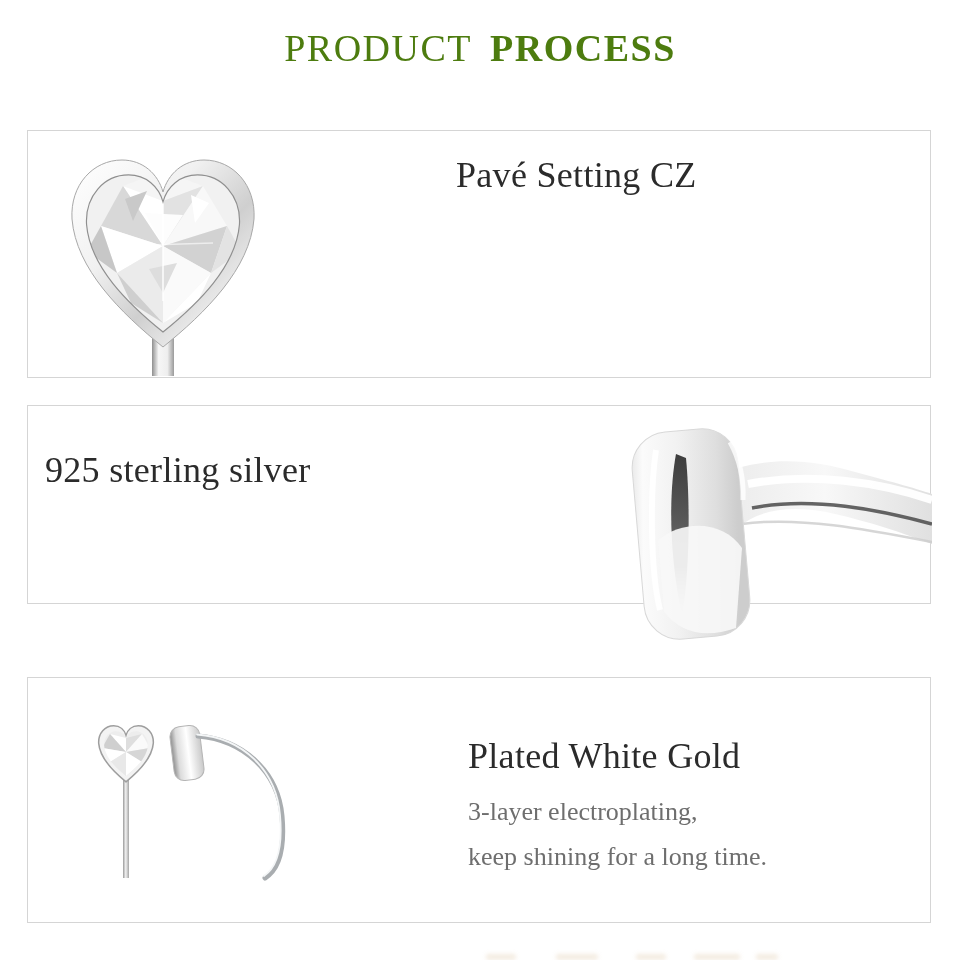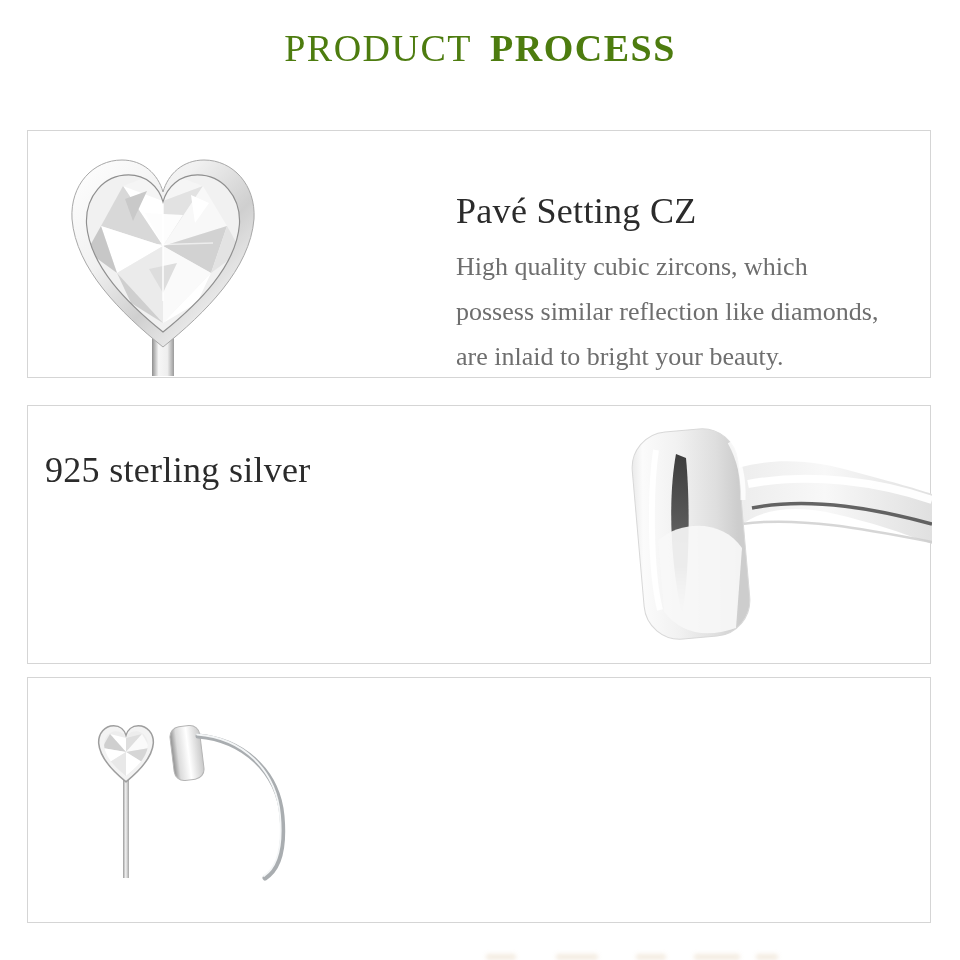--- a/index.html
+++ b/index.html
@@ -16,35 +16,35 @@
   }
   .page-title .t1{font-weight:400;}
   .page-title .t2{font-weight:700;margin-left:18px;}
   .card{
     position:absolute;left:27px;width:904px;
     box-sizing:border-box;
     border:1px solid #d5d5d5;
     background:#ffffff;
   }
   .card-1{top:130px;height:248px;}
-  .card-2{top:405px;height:259px;}
+  .card-2{top:405px;height:199px;}
   .card-3{top:677px;height:246px;}
   .txt{position:absolute;}
   .txt h2{
     margin:0;font-weight:400;
     font-size:36px;line-height:1.15;
     color:#2b2b2b;letter-spacing:0.3px;
   }
   .txt p{
     margin:12px 0 0 0;
     font-size:26px;line-height:45px;
     color:#6e6e6e;
     white-space:pre-line;
   }
-  .c1-txt{left:428px;top:60px;}
+  .c1-txt{left:428px;top:24px;}
   .c2-txt{left:17px;top:44px;}
   .c3-txt{left:440px;top:58px;}
   .img{position:absolute;}
   .c1-img{left:35px;top:20px;}
   .c2-img{left:602px;top:14px;}
   .c3-img{left:60px;top:42px;}
   
   .bottom-crop{position:absolute;top:952px;left:0;width:960px;height:8px;}
   .bottom-crop span{
     position:absolute;top:2px;height:6px;border-radius:2px;
@@ -104,23 +104,20 @@
       <polygon points="62,48 84,40 70,70" fill="#c9c9c9"></polygon>
       <polygon points="128,44 146,52 132,72" fill="#ffffff"></polygon>
       <polygon points="86,118 114,112 100,142" fill="#dddddd"></polygon>
       <line x1="100" y1="40" x2="100" y2="150" stroke="#ffffff" stroke-width="2" opacity="0.7"></line>
       <line x1="55" y1="95" x2="150" y2="92" stroke="#ffffff" stroke-width="1.5" opacity="0.6"></line>
     </g>
     <path d="M100 196 C 58 162, 13 118, 9 68 C 7 34, 30 9, 59 9 C 80 9, 95 23, 100 41 C 105 23, 120 9, 141 9 C 170 9, 193 34, 191 68 C 187 118, 142 162, 100 196 Z" transform="translate(100,102.5) scale(0.84) translate(-100,-102.5)" fill="none" stroke="#8f8f8f" stroke-width="1.4"></path>
   </svg>
   <div class="txt c1-txt">
     <h2>Pavé Setting CZ</h2>
-    <p>High quality cubic zircons, which
-possess similar reflection like diamonds,
-are inlaid to bright your beauty.</p>
   </div>
 </div>
 
 <div class="card card-2">
   <div class="txt c2-txt">
     <h2>925 sterling silver</h2>
   </div>
   <svg class="img c2-img" width="302" height="230" viewBox="0 0 302 230">
     <defs>
       <linearGradient id="studBase2" x1="0%" y1="0%" x2="100%" y2="15%">
@@ -189,20 +186,25 @@
       <polygon points="38,32 62,28 54,42" fill="#d6d6d6"></polygon>
       <polygon points="38,32 22,42 38,56" fill="#e8e8e8"></polygon>
       <polygon points="38,32 54,42 38,56" fill="#ffffff"></polygon>
     </g>
 
     <rect x="84" y="6" width="30" height="54" rx="10" transform="rotate(-7 99 33)" fill="url(#side3)" stroke="#b5b5b5" stroke-width="1"></rect>
 
     <path d="M110,16 C156,20 190,52 194,96 C197,130 190,150 177,158" fill="none" stroke="#a9adb0" stroke-width="5" stroke-linecap="round"></path>
     <path d="M109,14.5 C155,18 188,50 192,95 C195,129 188,148 176,156" fill="none" stroke="#f4f6f7" stroke-width="1.8" stroke-linecap="round"></path>
   </svg>
+  <div class="txt c3-txt">
+    <h2>Plated White Gold</h2>
+    <p>3-layer electroplating,
+keep shining for a long time.</p>
+  </div>
 </div>
 
 <div class="bottom-crop">
   <span class="bc1"></span>
     <span class="bc2"></span>
     <span class="bc3"></span>
     <span class="bc4"></span>
     <span class="bc5"></span>
 </div>
 

